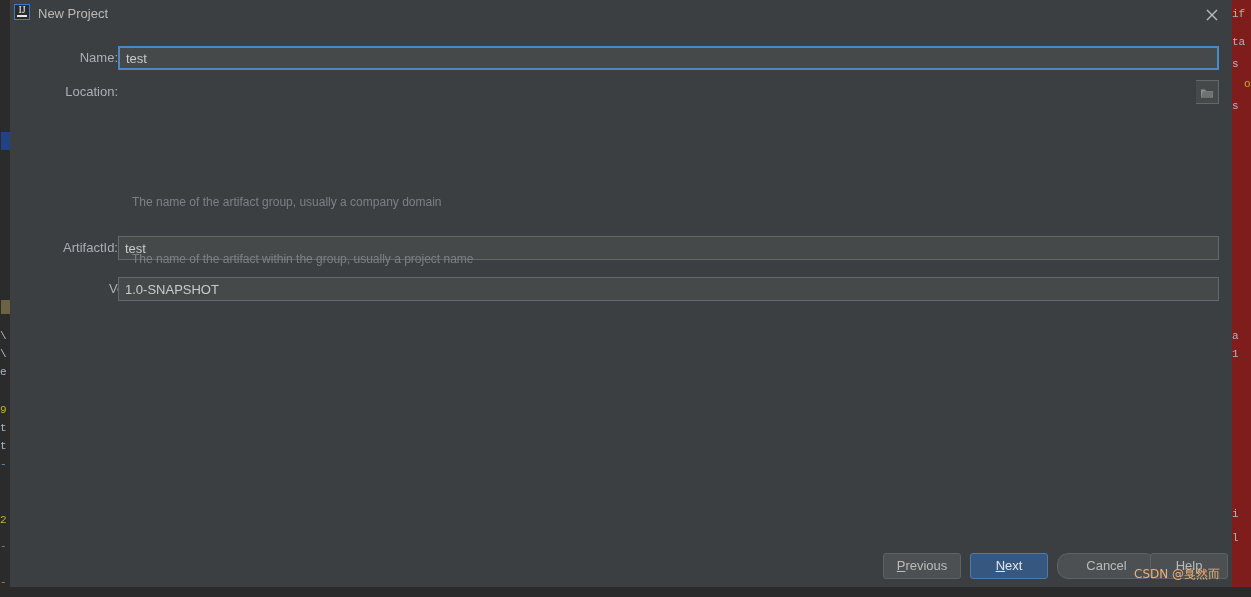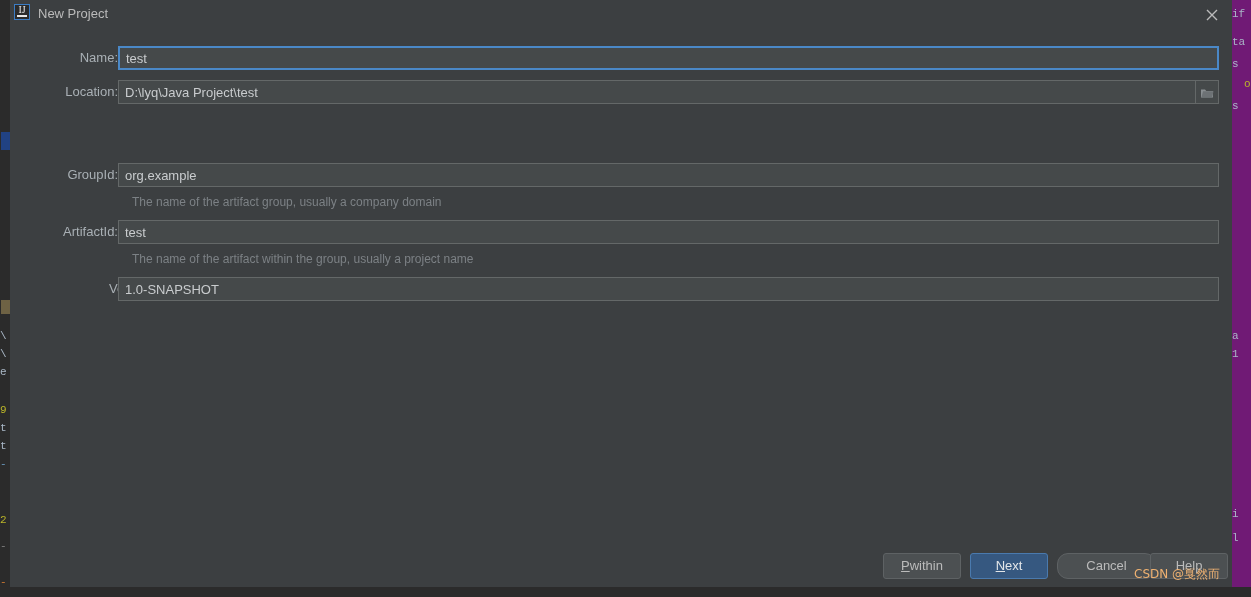--- a/index.html
+++ b/index.html
@@ -24,21 +24,21 @@
   .ide-left-strip {
     position: absolute;
     left: 0; top: 0;
     width: 10px; height: 597px;
     background: #2B2B2B;
   }
   .ide-right-strip {
     position: absolute;
     left: 1232px; top: 0;
     width: 19px; height: 597px;
-    background: #701a75;
+    background: #7f1d1d;
   }
   .ide-bottom-strip {
     position: absolute;
     left: 0; top: 587px;
     width: 1251px; height: 10px;
     background: #2B2B2B;
   }
   .code-frag {
     position: absolute;
     font-family: "Liberation Mono", monospace;
@@ -285,48 +285,43 @@
     </div>
   </div>
 
   <div class="field-row" style="top:46px;">
     <div class="field-label">Name:</div>
     <input class="text-input focused" type="text" value="test" style="">
   </div>
 
   <div class="field-row" style="top:80px;">
     <div class="field-label">Location:</div>
-    <input class="text-input with-browse" type="text" value="D:\lyq\Java Project\test" style="">
     <div id="browse-button">
       <svg width="15" height="12" viewBox="0 0 15 12" aria-hidden="true">
         <path d="M1 10.5 L1 2.5 L5 2.5 L6.3 4 L13 4 L13 10.5 Z" fill="#8A8F92"></path>
         <path d="M3 4.2 L13.6 4.2 L12 10.5 L1.4 10.5 Z" fill="#6D7275"></path>
       </svg>
     </div>
   </div>
 
 
-  <div class="field-row" style="top:163px;">
-    <div class="field-label">GroupId:</div>
-    <input class="text-input" type="text" value="org.example" style="">
-  </div>
   <div class="hint-text" style="top:195px;">The name of the artifact group, usually a company domain</div>
 
-  <div class="field-row" style="top:220px;border-radius:10px;">
+  <div class="field-row" style="top:236px;border-radius:10px;">
     <div class="field-label">ArtifactId:</div>
     <input class="text-input" type="text" value="test" style="">
   </div>
   <div class="hint-text" style="top:252px;">The name of the artifact within the group, usually a project name</div>
 
   <div class="field-row" style="top:277px;padding-left:38px;">
     <div class="field-label">Version:</div>
     <input class="text-input" type="text" value="1.0-SNAPSHOT" style="">
   </div>
 
-  <button class="dlg-button" style="left:873px; top:553px; width:78px;"><span class="mnemonic">P</span><span>within</span></button>
+  <button class="dlg-button" style="left:873px; top:553px; width:78px;"><span class="mnemonic">P</span><span>revious</span></button>
 
   <button class="dlg-button primary" style="left:960px; top:553px; width:78px;"><span class="mnemonic">N</span><span>ext</span></button>
 
   <button class="dlg-button" style="left:1047px; top:553px; width:99px;border-radius:11px;">Cancel</button>
 
   <button class="dlg-button" style="left:1140px; top:553px; width:78px;">Help</button>
 </div>
 
 <div id="watermark">CSDN @戛然而</div>
 

